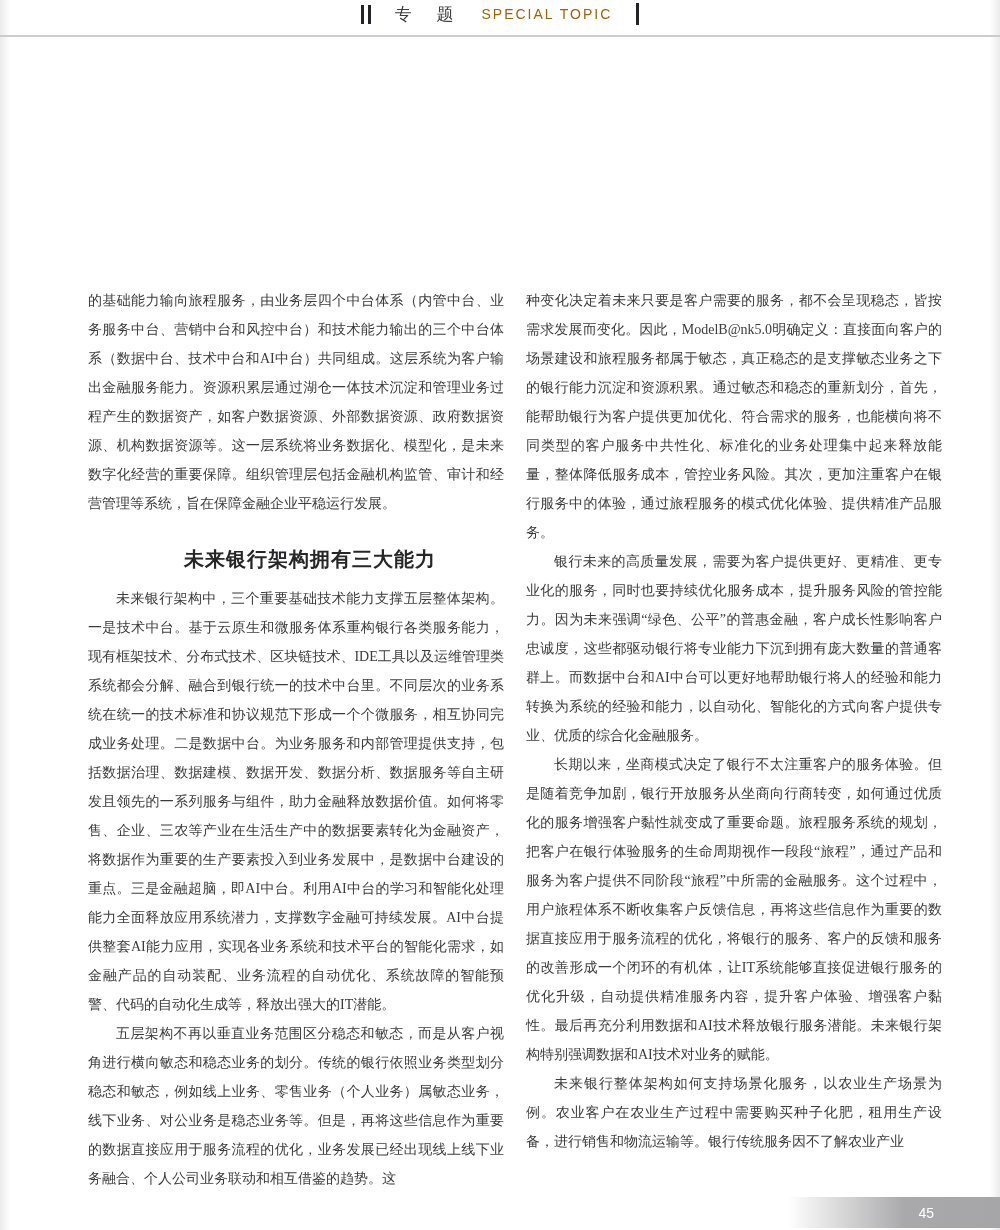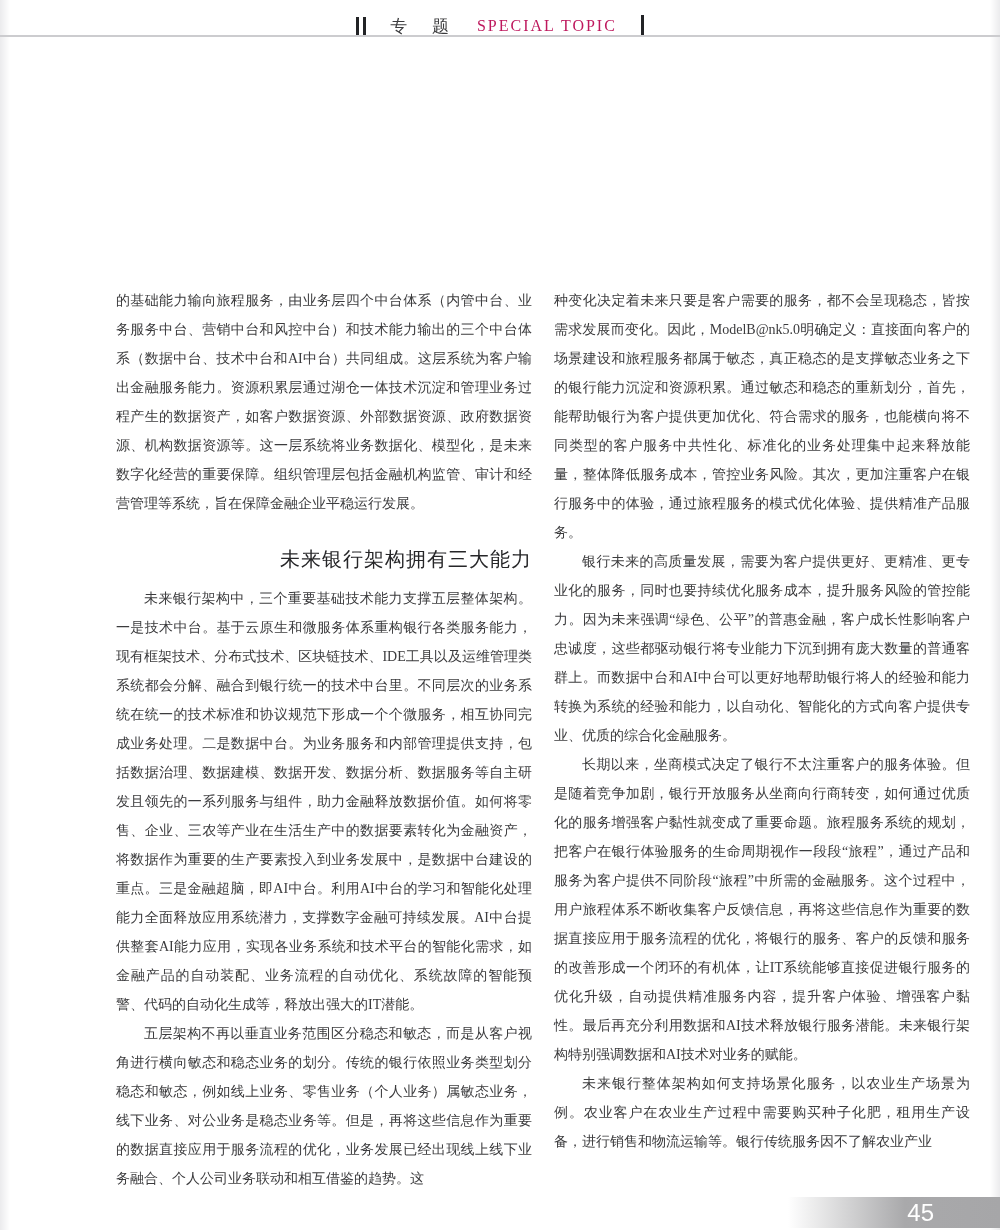--- a/index.html
+++ b/index.html
@@ -20,57 +20,57 @@
   
   .edge-left, .edge-right {
     position: absolute; top: 0; bottom: 0; width: 10px; pointer-events: none;
   }
   .edge-left  { left: 0;  background: linear-gradient(to right, #ebebed, rgba(255,255,255,0)); }
   .edge-right { right: 0; background: linear-gradient(to left,  #ebebed, rgba(255,255,255,0)); }
 
   
   .header {
     position: absolute;
-    top: 13px; left: 0; right: 0;
+    top: 1px; left: 0; right: 0;
     height: 26px;
     display: flex;
     align-items: center;
     justify-content: center;
     gap: 24px;
   }
   .bar-group { display: flex; gap: 4px; align-items: center; }
   .vbar { width: 3px; height: 19px; background: #222326; }
   .vbar.tall { height: 22px; }
   .header-cn {
     font-family: "Liberation Sans", "DejaVu Sans", sans-serif;
     font-size: 17px;
     color: #3c3c3e;
     letter-spacing: 10px;
     white-space: nowrap;
   }
   .header-en {
-    font-family: Liberation Serif, serif;
-    font-size: 16px;
-    color: #be185d;
+    font-family: Liberation Sans, sans-serif;
+    font-size: 14px;
+    color: #a16207;
     letter-spacing: 2px;
     white-space: nowrap;
     margin-left: -6px;
   }
   .header-rule {
     position: absolute;
     top: 35px; left: 0; right: 0;
     height: 2px;
     background: #cccccf;
   }
 
   
   .content {
     position: absolute;
     top: 286px;
-    left: 116px;
+    left: 88px;
     width: 854px;
     display: flex;
     gap: 22px;
   }
   .col {
     width: 416px;
     font-size: 14px;
     line-height: 29px;
     color: #3b3b3d;
     text-align: justify;
@@ -78,45 +78,45 @@
   }
   .col p {
     margin: 0;
     text-indent: 2em;
   }
   .col p.cont { text-indent: 0; }
   .col h2 {
     font-family: "Liberation Sans", "DejaVu Sans", sans-serif;
     font-size: 20px;
     line-height: 30px;
-    font-weight: normal;
+    font-weight: bold;
     color: #262628;
     margin: 26px 0 10px 0;
     padding-left: 28px;
-    text-align: right;
+    text-align: center;
     letter-spacing: 1px;
   }
 
   
   .footer-bar {
     position: absolute;
     right: 0;
     bottom: 2px;
     width: 212px;
     height: 31px;
     background: linear-gradient(to right, rgba(168,168,170,0) 0%, #a9a9ab 55%, #a6a6a8 100%);
     display: flex;
     align-items: center;
     justify-content: flex-end;
     padding-right: 66px;
     box-sizing: border-box;
   }
   .page-number {
     font-family: "Liberation Sans", "DejaVu Sans", sans-serif;
-    font-size: 24px;
+    font-size: 14px;
     color: #ffffff;
   }
 </style>
 </head>
 <body>
 
 <div class="page">
   <div class="edge-left"></div>
   <div class="edge-right"></div>
 

